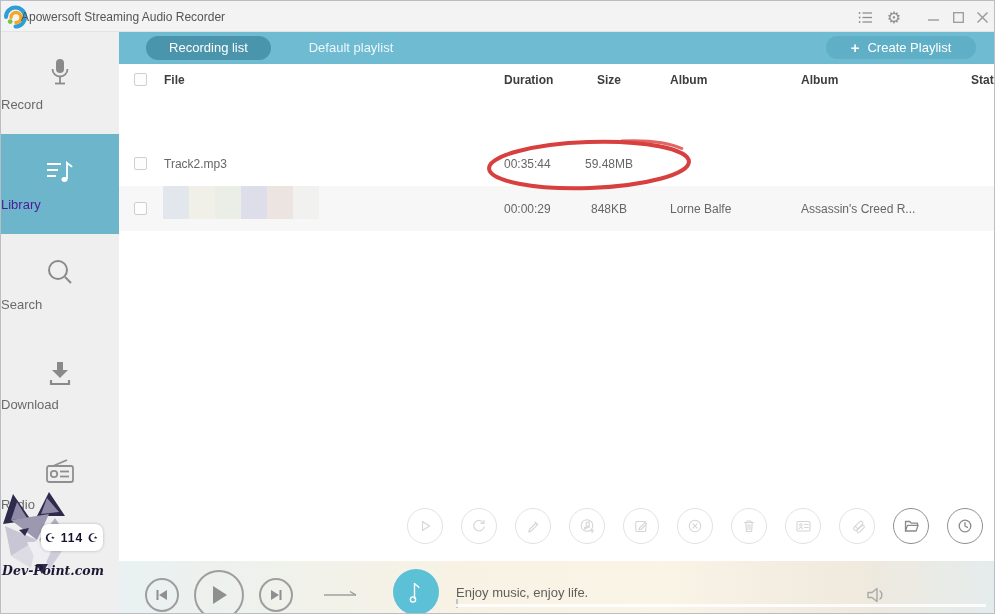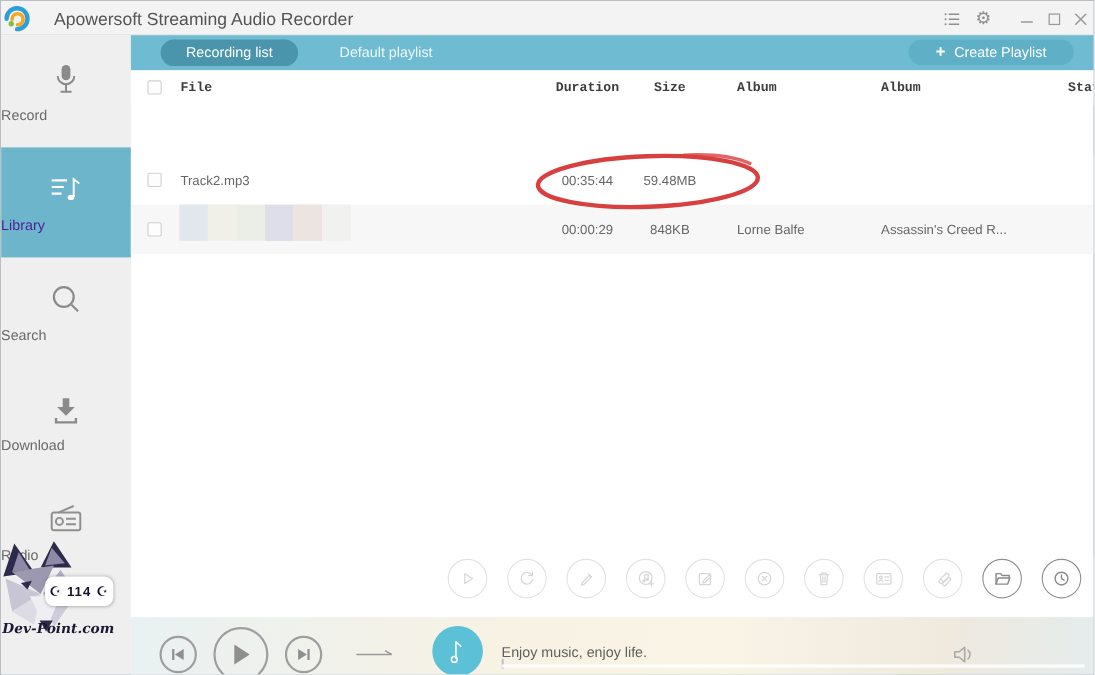--- a/index.html
+++ b/index.html
@@ -4,21 +4,21 @@
 <style>
   * { margin:0; padding:0; box-sizing:border-box; }
   html,body { background:#dfe3e6; font-family:"Liberation Sans","DejaVu Sans",sans-serif; }
   .window { position:relative; width:995px; height:614px; background:#fff; overflow:hidden;
             border:1px solid #b7bfc4; }
 
   
   .titlebar { position:absolute; left:0; top:0; width:100%; height:31px; background:#f3f3f3;
               border-bottom:1px solid #e3e3e3; }
   .titlebar .logo { position:absolute; left:1px; top:3px; width:26px; height:26px; }
-  .titlebar .title { position:absolute; left:48px; top:9px; font-size:16px; color:#545454; }
+  .titlebar .title { position:absolute; left:20px; top:9px; font-size:12px; color:#545454; }
   .tb-ico { position:absolute; top:7px; width:18px; height:18px; display:flex; align-items:center;
             justify-content:center; color:#8e8e8e; cursor:default; }
   .tb-ico svg { display:block; }
 
   
   .sidebar { position:absolute; left:0; top:31px; width:118px; height:583px; background:#efefef; }
   .side-item { position:absolute; left:0; width:118px; height:100px; text-align:left; }
   .side-item .s-icon { position:absolute; left:0; top:22px; width:118px; height:34px;
                        display:flex; align-items:center; justify-content:center; }
   .side-item .s-label { position:absolute; left:0; top:63px; width:118px; font-size:13px; color:#6a6a6a; }
@@ -41,28 +41,28 @@
          font-size:13px; color:#eef7fa; text-align:center; cursor:default; }
   .tab.active { background:#4a95ab; color:#fff; }
   .tab1 { left:27px; width:125px; }
   .tab2 { left:168px; width:128px; }
   .create-btn { position:absolute; right:20px; top:4px; width:150px; height:23px; background:#5fafc6;
                 border-radius:12px; color:#fff; display:flex; align-items:center; justify-content:center;
                 gap:8px; font-size:13px; }
   .create-btn .plus { font-size:15px; font-weight:bold; margin-top:-1px; }
 
   
-  .thead { position:absolute; left:0; top:32px; width:877px; height:32px; background:#fff;font-family:Liberation Mono, monospace; }
+  .thead { position:absolute; left:0; top:32px; width:877px; height:32px; background:#fff; }
   .cell { position:absolute; top:50%; transform:translateY(-50%); font-size:12px; color:#666;
           white-space:nowrap; }
   .thead .cell { color:#3d3d3d; font-weight:bold; }
   .c-check { left:15px; width:13px; height:13px; border:1px solid #cfcfcf; background:#fdfdfd;
              border-radius:2px; }
   .c-file { left:45px; }
-  .c-dur  { left:385px; width:60px; text-align:center; }
+  .c-dur  { left:385px; width:60px; }
   .c-size { left:460px; width:60px; text-align:center; }
   .c-art  { left:551px; }
   .c-alb  { left:682px; }
   .c-stat { left:804px;margin-left:48px; }
 
   .trow { position:absolute; left:0; width:877px; height:45px; }
   .row0 { top:64px;  background:#f7f7f7; }
   .row1 { top:109px; background:#ffffff; }
   .row2 { top:154px; background:#f7f7f7; }
   .mosaic { position:absolute; left:44px; top:0; height:33px; display:flex; }

